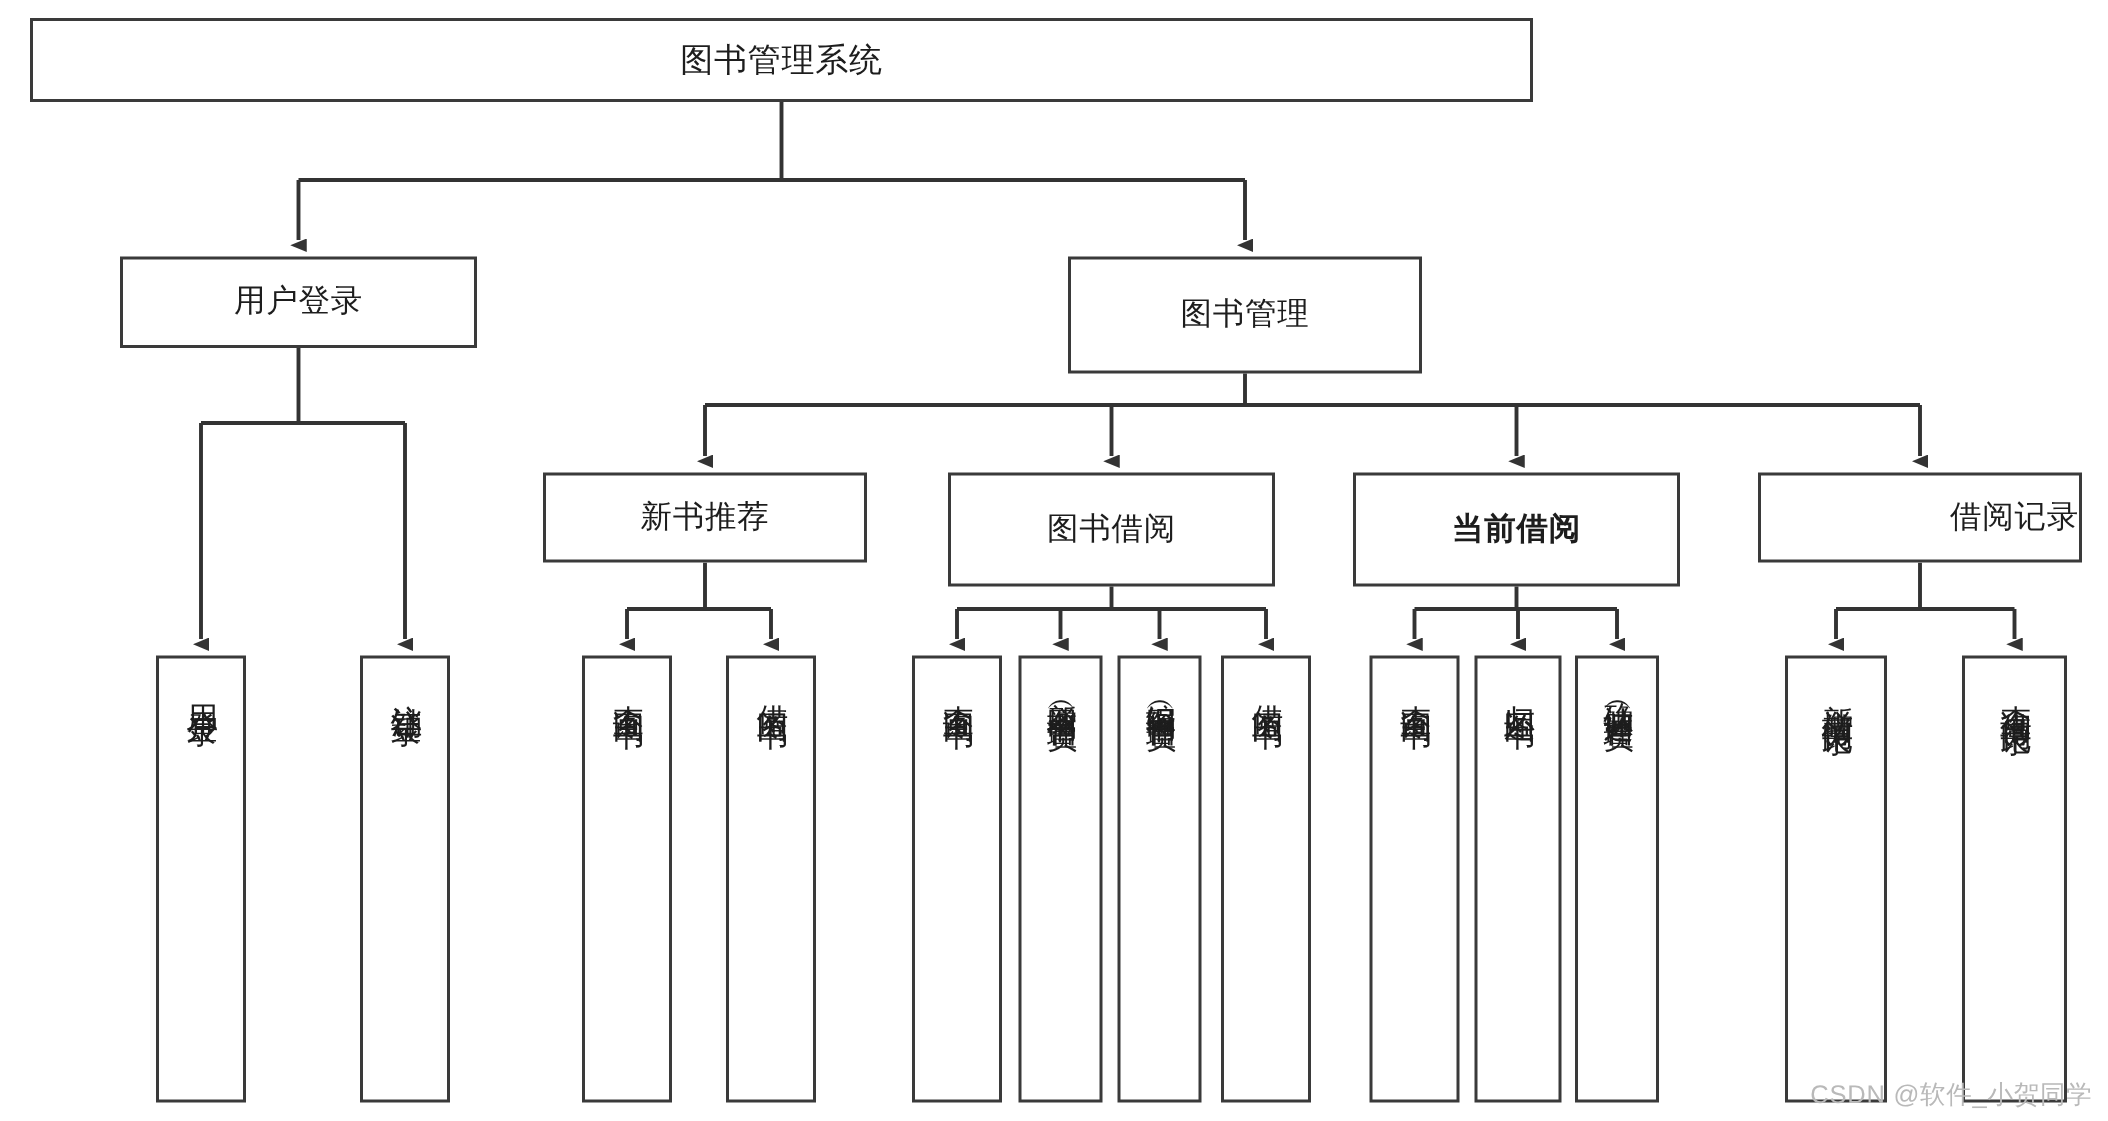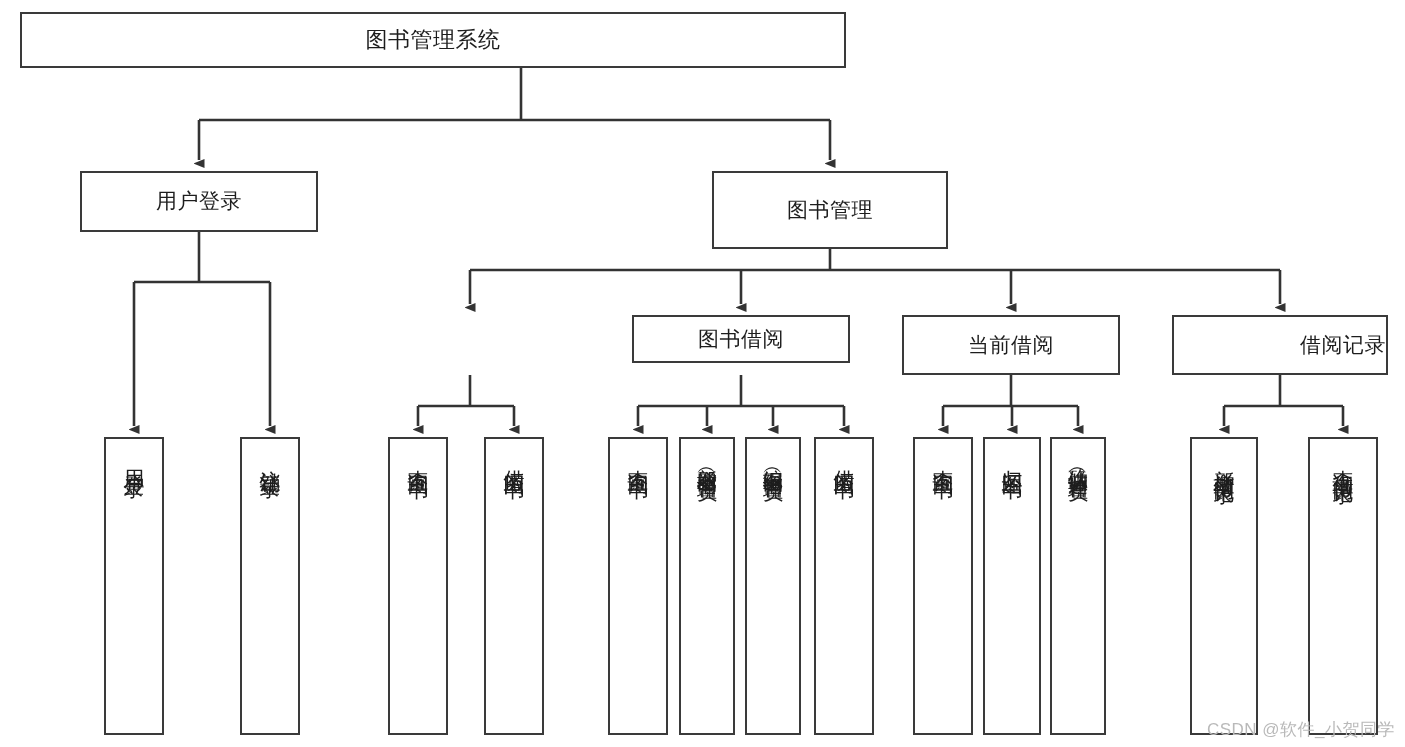--- a/index.html
+++ b/index.html
@@ -119,35 +119,38 @@
       <path d="M1012,406 L1012,426" marker-end="url(#arrow)"></path>
       <path d="M1078,406 L1078,426" marker-end="url(#arrow)"></path>
 
       <path d="M1280,375 L1280,406"></path>
       <path d="M1224,406 L1343,406"></path>
       <path d="M1224,406 L1224,426" marker-end="url(#arrow)"></path>
       <path d="M1343,406 L1343,426" marker-end="url(#arrow)"></path>
     </g>
   </svg>
 
-  <div class="node node-h node-root" style="left: 20px; top: 12px; width: 826px; height: 56px;">
+  <div class="node node-h node-root" style="left: 20px; top: 12px; width: 1002px; height: 56px;">
     <span>图书管理系统</span>
   </div>
 
   <div class="node node-h" style="left: 80px; top: 171px; width: 238px; height: 61px;">
     <span>用户登录</span>
   </div>
   <div class="node node-h" style="left: 712px; top: 171px; width: 236px; height: 78px;">
     <span>图书管理</span>
   </div>
 
-  <div class="node node-h" style="left: 632px; top: 315px; width: 218px; height: 48px; align-items: center;">
+  <div class="node node-h" style="left: 362px; top: 315px; width: 216px; height: 60px;">
+    <span>新书推荐</span>
+  </div>
+  <div class="node node-h" style="left: 632px; top: 315px; width: 218px; height: 76px; align-items: center;">
     <span>图书借阅</span>
   </div>
-  <div class="node node-h" style="left: 902px; top: 315px; width: 218px; height: 60px;">
+  <div class="node node-h" style="left: 902px; top: 315px; width: 218px; height: 76px; font-weight: bold;">
     <span>当前借阅</span>
   </div>
   <div class="node node-h" style="left: 1172px; top: 315px; width: 216px; height: 60px; justify-content: flex-end;">
     <span>借阅记录</span>
   </div>
 
   <div class="node node-leaf" style="left: 104px; top: 437px; width: 60px; height: 298px;">
     <span class="vtext">用户登录</span>
   </div>
   <div class="node node-leaf" style="left: 240px; top: 437px; width: 60px; height: 298px;">

